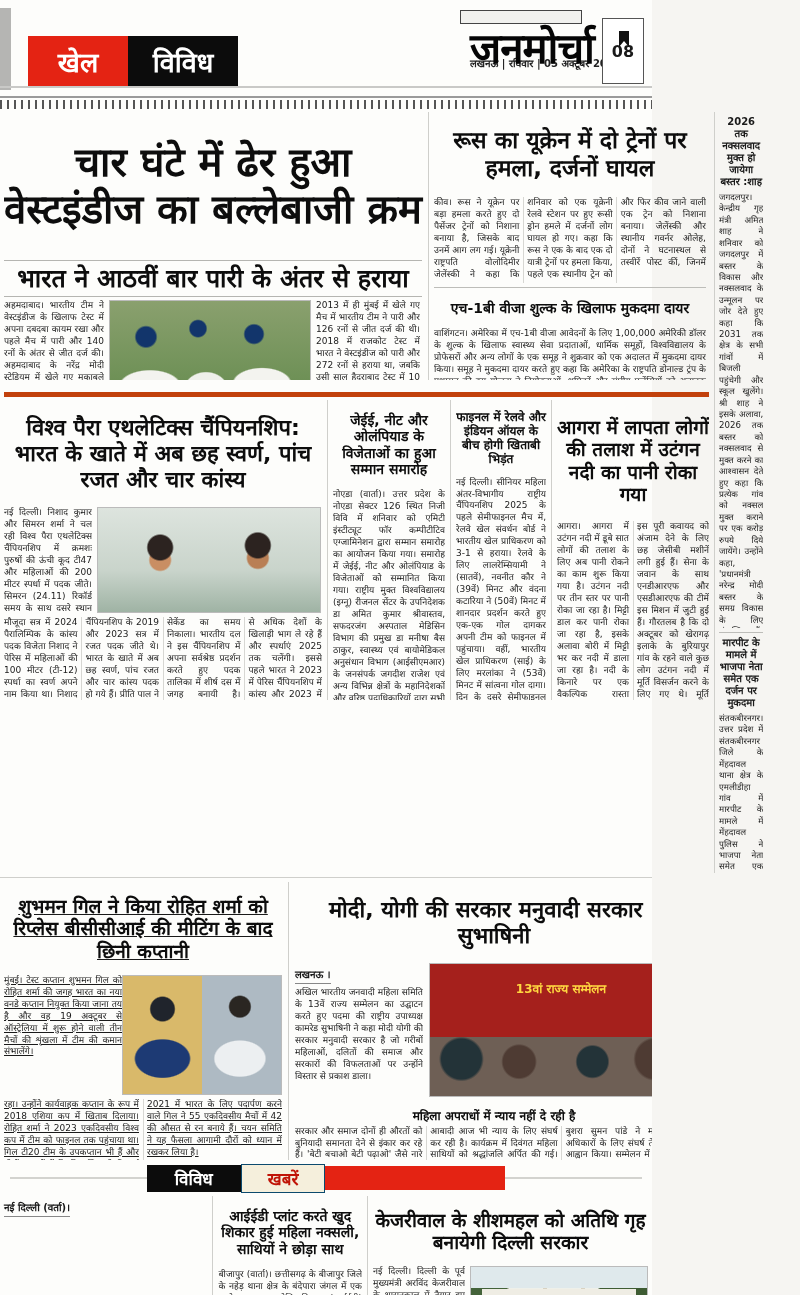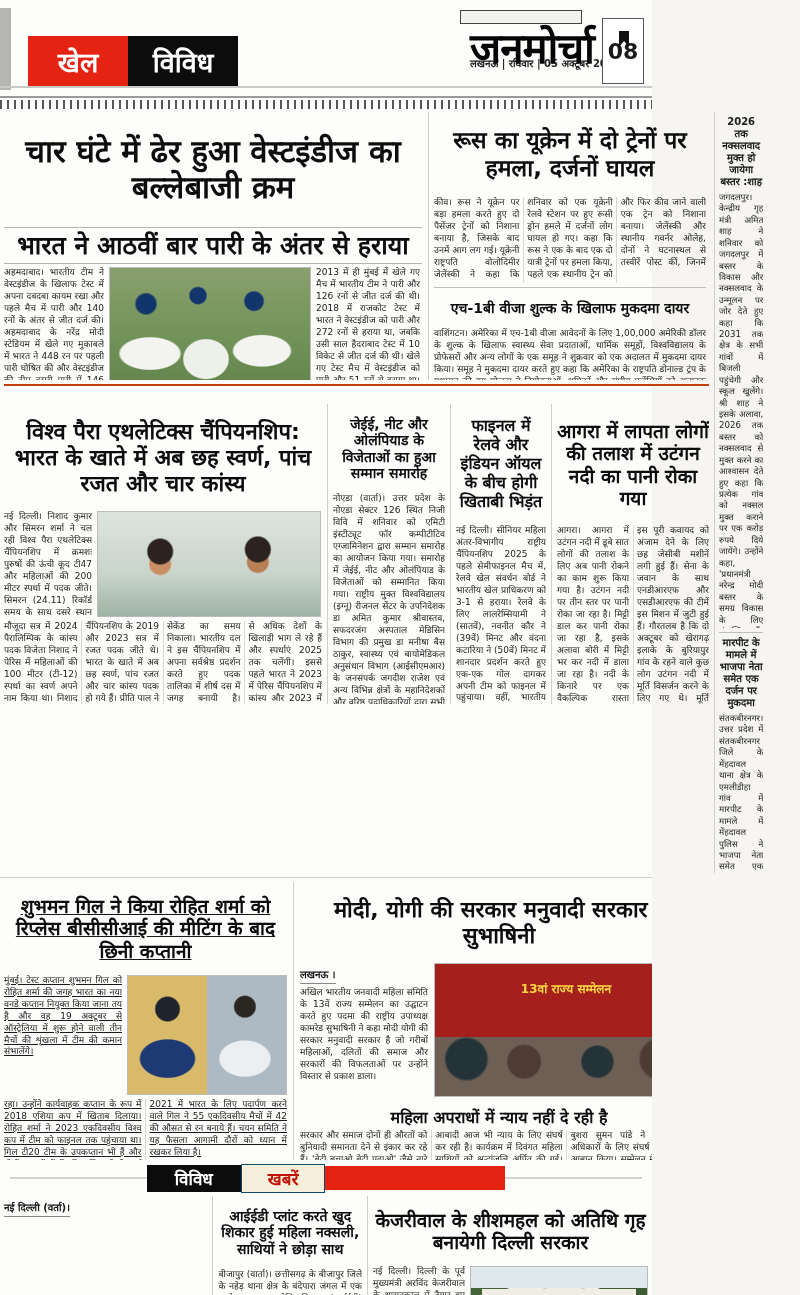--- a/index.html
+++ b/index.html
@@ -13,48 +13,48 @@
        font-weight:bold;font-size:27px;color:#fff;}
   .tab-khel{left:28px;width:100px;background:#e42313;}
   .tab-vividh{left:128px;width:110px;background:#0c0c0c;}
   .hdr-rule{position:absolute;left:0;right:0;top:86px;height:2px;background:#c9c9c7;}
   .dateline{position:absolute;left:470px;top:56px;font-size:10px;font-weight:bold;color:#222;}
   .masthead{position:absolute;right:58px;top:28px;font-size:42px;font-weight:bold;color:#050505;
             letter-spacing:-1px;line-height:1;}
   .tagline-box{position:absolute;right:70px;top:10px;width:120px;height:12px;border:1px solid #444;
             background:#f1f1ee;}
   .pagebox{position:absolute;right:8px;top:18px;width:40px;height:64px;border:1px solid #555;background:#fff;
-           display:flex;align-items:center;justify-content:center;font-size:22px;font-weight:bold;}
+           display:flex;align-items:center;justify-content:center;font-size:16px;font-weight:bold;}
   .pageflag{position:absolute;right:14px;top:12px;width:10px;height:16px;background:#111;
             clip-path:polygon(0 0,100% 0,100% 100%,50% 62%,0 100%);}
   .tickstrip{height:9px;background:repeating-linear-gradient(90deg,#555 0 2px,transparent 2px 7px);
              margin:2px 0 3px 0;}
   
   .hl{font-weight:bold;color:#0d0d0d;text-align:center;line-height:1.18;}
-  .hl-xl{font-size:31px;}
+  .hl-xl{font-size:40px;}
   .hl-lg{font-size:25px;}
   .hl-md{font-size:19px;}
   .hl-sm{font-size:14px;}
-  .hl-xs{font-size:16px;}
+  .hl-xs{font-size:12px;}
   .body{font-size:9px;line-height:1.33;text-align:justify;overflow:hidden;}
   .cols2{column-count:2;column-gap:8px;column-rule:1px solid #d7d7d3;}
   .cols3{column-count:3;column-gap:8px;column-rule:1px solid #d7d7d3;}
   .cols4{column-count:4;column-gap:8px;column-rule:1px solid #d7d7d3;}
   .hrule{height:1px;background:#bdbdb9;margin:4px 0;}
   .datehead{font-weight:bold;font-size:10px;border-bottom:1px solid #888;display:inline-block;
             padding-bottom:2px;margin-bottom:3px;}
   .photo{position:relative;overflow:hidden;border:1px solid #bbb;}
   
   .zone12{display:flex;padding:0 4px;}
   .leftmain{width:706px;}
   .rail{width:84px;margin-left:5px;border-left:1px solid #cfcfcb;padding-left:4px;box-sizing:border-box;}
   .band1{display:flex;height:268px;overflow:hidden;}
   .cricket{width:418px;}
   .midstack{width:278px;margin-left:6px;border-left:1px solid #cfcfcb;padding-left:5px;box-sizing:border-box;}
-  .band2{display:flex;height:300px;overflow:hidden;margin-top:4px;border-top:2px solid #c2410c;padding-top:18px;}
+  .band2{display:flex;height:300px;overflow:hidden;margin-top:12px;border-top:5px solid #c2410c;padding-top:3px;}
   .para-art{width:318px;}
   .jee-art{width:118px;margin-left:5px;border-left:1px solid #cfcfcb;padding-left:5px;box-sizing:border-box;}
   .final-art{width:96px;margin-left:5px;border-left:1px solid #cfcfcb;padding-left:5px;box-sizing:border-box;}
   .agra-art{width:158px;margin-left:5px;border-left:1px solid #cfcfcb;padding-left:5px;box-sizing:border-box;}
   .band3{display:flex;height:278px;overflow:hidden;padding:0 4px;margin-top:4px;border-top:1px solid #cfcfcb;padding-top:4px;}
   .gill-art{width:288px;text-decoration:underline;}
   .modi-art{width:412px;margin-left:6px;border-left:1px solid #cfcfcb;padding-left:6px;box-sizing:border-box;}
   
   .subhead-box{border-top:1px solid #b5b5b1;border-bottom:1px solid #b5b5b1;margin:3px 0;padding:3px 0;}
   
@@ -192,21 +192,21 @@
       <article>
         <div class="rail-hl">मारपीट के मामले में भाजपा नेता समेत एक दर्जन पर मुकदमा</div>
         <div class="body" style="height:160px;">संतकबीरनगर। उत्तर प्रदेश में संतकबीरनगर जिले के मेंहदावल थाना क्षेत्र के एमलीडीहा गांव में मारपीट के मामले में मेंहदावल पुलिस ने भाजपा नेता समेत एक दर्जन लोगों के विरुद्ध मुकदमा दर्ज किया है। प्राप्त जानकारी के अनुसार दोनों पक्षों के बीच विवाद हो गया था जिसमें कई लोग घायल हो गये। पुलिस मामले की जांच कर रही है।</div>
       </article>
     </aside>
   </div>
 
   <section class="band3">
     <article class="gill-art">
       <h1 class="hl hl-md">शुभमन गिल ने किया रोहित शर्मा को रिप्लेस बीसीसीआई की मीटिंग के बाद छिनी कप्तानी</h1>
-      <div style="display:flex;gap:5px;margin-top:4px;">
+      <div style="display:flex;margin-top:4px;">
         <div class="body" style="width:118px;height:118px;">मुंबई। टेस्ट कप्तान शुभमन गिल को रोहित शर्मा की जगह भारत का नया वनडे कप्तान नियुक्त किया जाना तय है और वह 19 अक्टूबर से ऑस्ट्रेलिया में शुरू होने वाली तीन मैचों की शृंखला में टीम की कमान संभालेंगे।</div>
         <div class="photo ph-gill" style="width:158px;"></div>
       </div>
       <div class="body cols2" style="height:110px;margin-top:4px;">रहा। उन्होंने कार्यवाहक कप्तान के रूप में 2018 एशिया कप में खिताब दिलाया। रोहित शर्मा ने 2023 एकदिवसीय विश्व कप में टीम को फाइनल तक पहुंचाया था। गिल टी20 टीम के उपकप्तान भी हैं और तीनों प्रारूपों में नियमित खिलाड़ी हैं। वर्ष 2021 में भारत के लिए पदार्पण करने वाले गिल ने 55 एकदिवसीय मैचों में 42 की औसत से रन बनाये हैं। चयन समिति ने यह फैसला आगामी दौरों को ध्यान में रखकर लिया है।</div>
     </article>
     <article class="modi-art">
       <h1 class="hl" style="font-size:22px;">मोदी, योगी की सरकार मनुवादी सरकार : सुभाषिनी</h1>
       <div style="display:flex;gap:6px;margin-top:5px;">
         <div style="width:128px;">
           <div class="datehead">लखनऊ ।</div>

